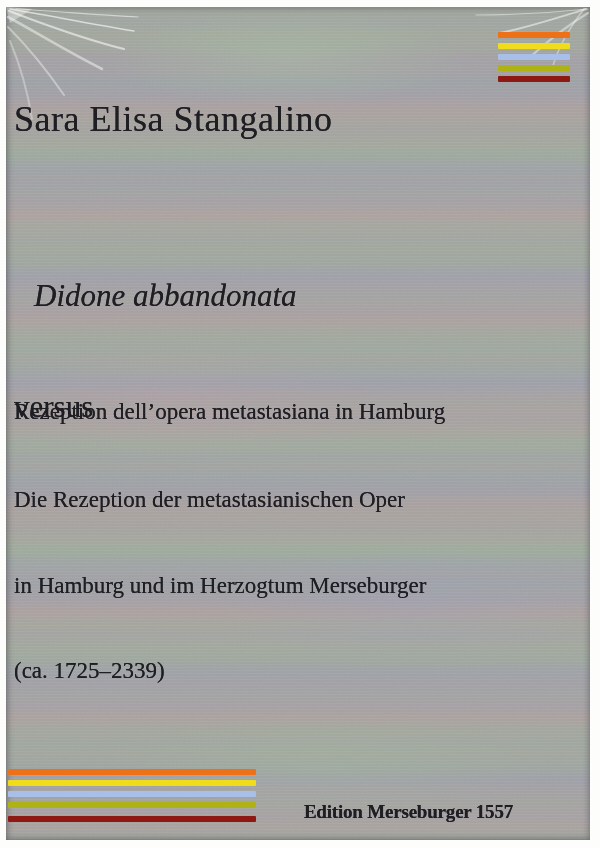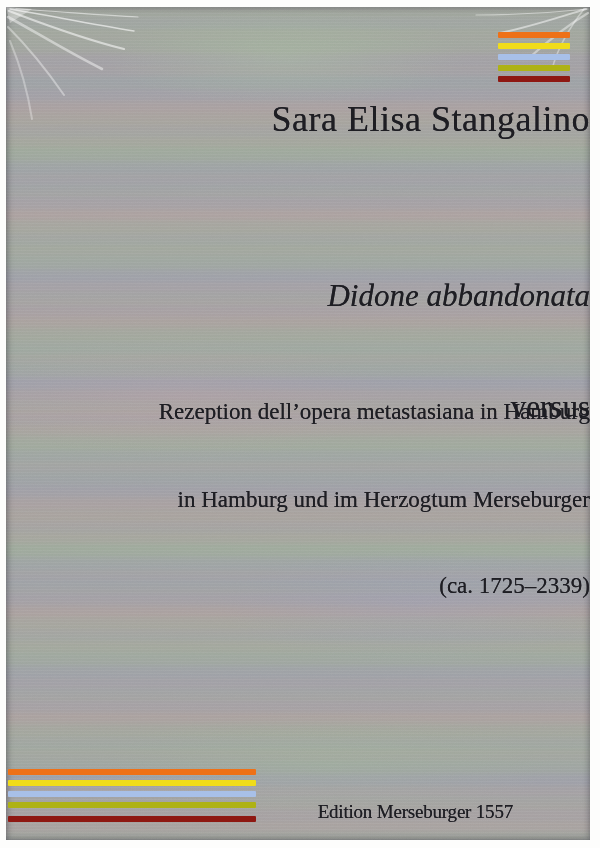--- a/index.html
+++ b/index.html
@@ -65,29 +65,29 @@
   .glare{position:absolute;pointer-events:none;}
   .glare-tl{left:0;top:0;}
   .glare-tr{right:0;top:0;}
 
   .stripes{position:absolute;display:flex;flex-direction:column;gap:5px;}
   .stripes .stripe{height:6px;width:100%;border-radius:1px;}
   .stripes-top{right:20px;top:25px;width:72px;}
   .stripes-bottom{left:2px;top:762px;width:248px;}
   .stripes-bottom .stripe:last-child{margin-top:3px;}
 
-  .txt{position:absolute;left:0;width:100%;text-align:right;white-space:pre;}
+  .txt{position:absolute;left:8px;width:100%;text-align:left;white-space:pre;}
   .author{top:94px;font-size:36px;line-height:36px;letter-spacing:.5px;}
   .title-block{top:196px;font-size:31px;line-height:37px;}
-  .title-block .it{font-style:italic;}
+  .title-block .it{font-style:italic;margin-left:20px;}
   .subtitle-it{top:334px;font-size:23px;line-height:28.5px;}
   .subtitle-de{top:422px;font-size:23px;line-height:28.5px;}
   .publisher{
     position:absolute;top:794px;right:77px;left:auto;width:auto;
-    font-size:19px;font-weight:normal;letter-spacing:-0.2px;text-align:right;margin-left:32px;
+    font-size:19px;font-weight:bold;letter-spacing:-0.2px;text-align:right;margin-left:32px;
   }
   .soft{text-shadow:0 0 .6px rgba(25,25,35,.85);}
 </style>
 </head>
 <body>
 
 <div class="stage">
   <div class="cover" style="background-color: rgb(164, 165, 161); color: rgb(30, 30, 35);">
 
     <svg class="grain" xmlns="http://www.w3.org/2000/svg" width="584" height="833">
@@ -134,20 +134,21 @@
     <div class="txt title-block">
       <div class="it soft">Didone abbandonata</div>
       <div class="soft">versus</div>
     </div>
 
     <div class="txt subtitle-it">
       <div class="soft">Rezeption dell’opera metastasiana in Hamburg</div>
     </div>
 
     <div class="txt subtitle-de">
+      <div class="soft">Die Rezeption der metastasianischen Oper</div>
       <div class="soft">in Hamburg und im Herzogtum Merseburger</div>
       <div class="soft">(ca. 1725–2339)</div>
     </div>
 
     <div class="stripes stripes-bottom">
       <div class="stripe" style="background: rgb(238, 113, 23);"></div>
       <div class="stripe" style="background: rgb(240, 220, 26);"></div>
       <div class="stripe" style="background: rgb(168, 192, 232);"></div>
       <div class="stripe" style="background: rgb(174, 178, 21);"></div>
       <div class="stripe" style="background: rgb(142, 24, 18);"></div>

